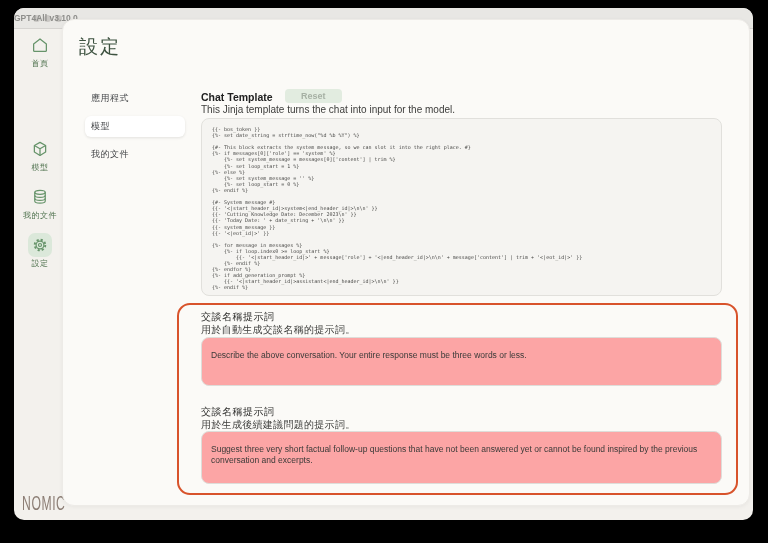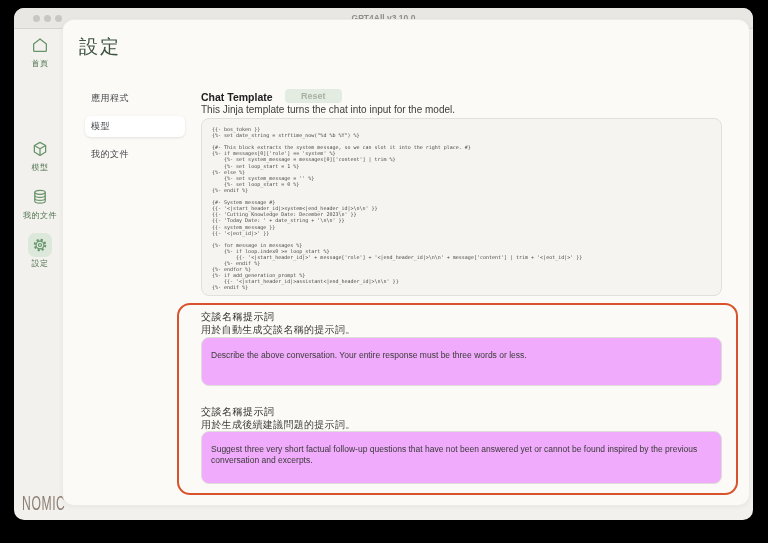--- a/index.html
+++ b/index.html
@@ -6,21 +6,21 @@
   *{box-sizing:border-box;font-family:"Liberation Sans",sans-serif;}
   #stage{position:relative;width:768px;height:543px;background:#000;overflow:hidden;}
 
   
   .window{position:absolute;left:14px;top:8px;width:739px;height:512px;
     background:#F3F1ED;border-radius:10px;overflow:hidden;}
   .titlebar{position:absolute;left:0;top:0;width:100%;height:21px;background:#E8E7E4;
     border-bottom:1px solid #D6D4D1;}
   .traffic{position:absolute;top:7px;width:7px;height:7px;border-radius:50%;background:#C9C7C4;}
   .t1{left:19px}.t2{left:30px}.t3{left:41px}
-  .win-title{position:absolute;left:0;right:0;top:5px;text-align:center;font-size:8.5px;
+  .win-title{position:absolute;left:0;right:0;top:5px;font-size:8.5px;
     font-weight:bold;color:#8E8E8B;}
 
   
   .sidebar{position:absolute;left:0;top:21px;width:52px;bottom:0;}
   .side-item{position:absolute;left:0;width:52px;text-align:center;cursor:default;}
   .side-icon{display:inline-block;width:24px;height:24px;line-height:0;padding:3px;border-radius:7px;color:#67946B;}
   .side-item.selected .side-icon{background:#DBE8DA;}
   .side-label{display:block;font-size:8px;color:#50734F;margin-top:0px;letter-spacing:0.5px;white-space:nowrap;}
   .nomic{position:absolute;left:8px;top:462px;font-size:21px;font-weight:400;color:#8C7E75;
     transform:scaleX(0.58);transform-origin:left center;letter-spacing:1px;}
@@ -41,21 +41,21 @@
     background:#E2ECE0;border:none;border-radius:4px;padding:2px 16px;}
   .ct-desc{position:absolute;left:138px;top:84px;font-size:10px;color:#3D3D3B;}
   .code-box{position:absolute;left:138px;top:98px;width:521px;height:178px;background:#F5F4F1;
     border:1px solid #E1E0DC;border-radius:8px;padding:7px 10px;overflow:hidden;}
   .code-box pre{margin:0;font-family:"DejaVu Sans Mono",monospace;font-size:5px;line-height:6.1px;
     color:#4A4A48;white-space:pre;}
 
   
   .sec-title{position:absolute;left:138px;font-size:10px;font-weight:normal;color:#2D2D2B;letter-spacing:0.5px;}
   .sec-desc{position:absolute;left:138px;font-size:10px;color:#3D3D3B;letter-spacing:0.3px;}
-  .prompt-box{position:absolute;left:138px;width:521px;background:#f0abfc;border:1px solid #DEDDD9;
+  .prompt-box{position:absolute;left:138px;width:521px;background:#fca5a5;border:1px solid #DEDDD9;
     border-radius:8px;padding:12px 9px;font-size:8.5px;color:#3A3A38;resize:none;line-height:11px;outline:none;}
 
   
   .annotation{position:absolute;left:114px;top:283px;width:561px;height:192px;
     border:2.5px solid #D8532B;border-radius:13px;pointer-events:none;}
 </style>
 </head>
 <body>
 
 <div id="stage">

